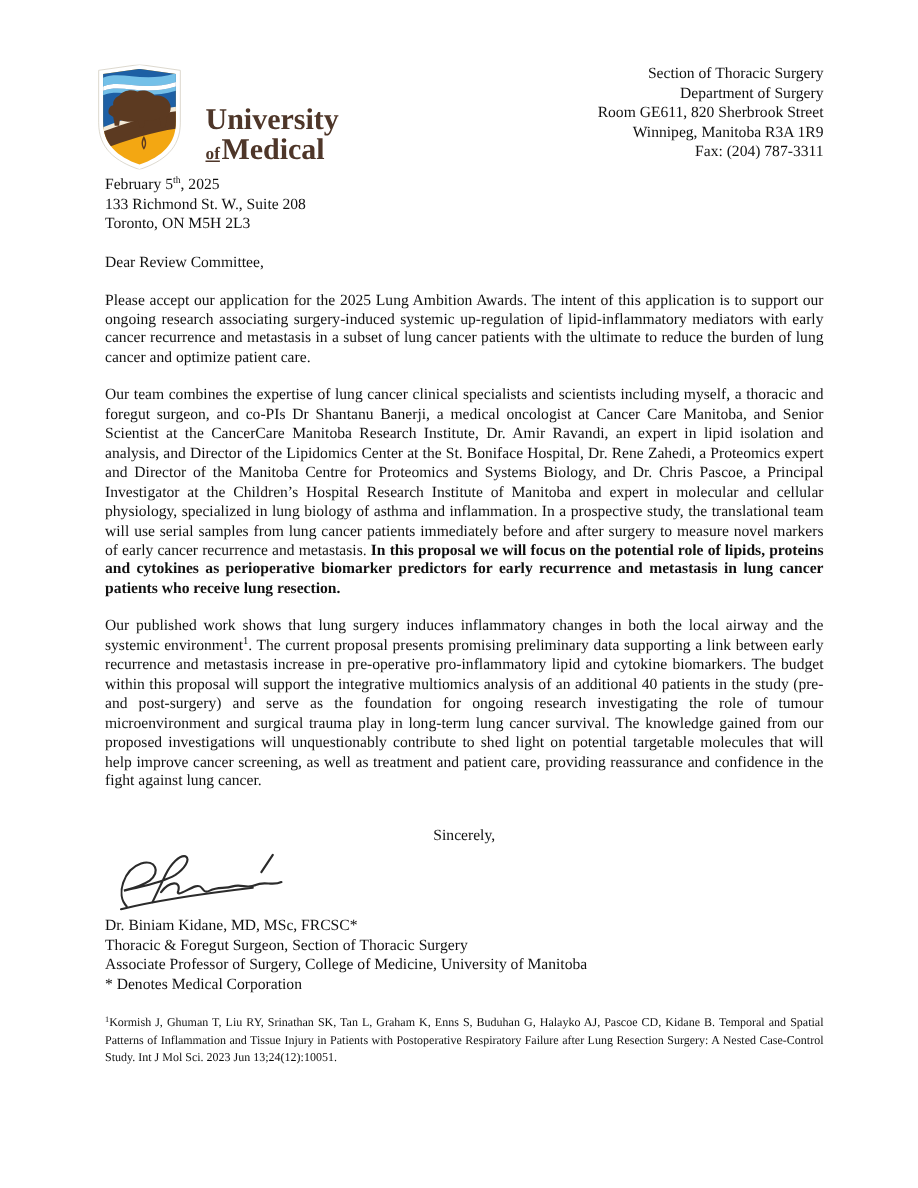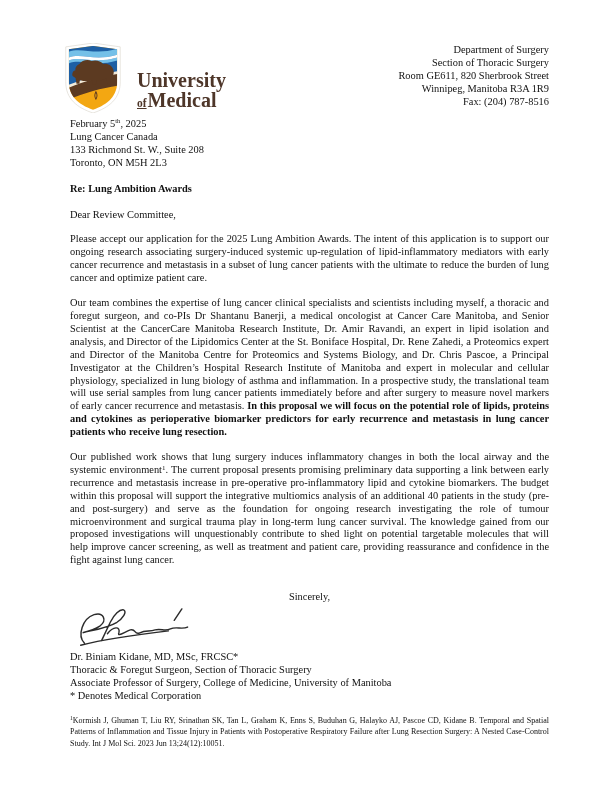--- a/index.html
+++ b/index.html
@@ -79,36 +79,34 @@
                  C13.5,22.5 11.5,25 12,28 Z" fill="var(--um-bison,#5c3a21)"></path>
       </g>
     </svg>
     <div class="wordmark">
       <div class="wm-line1">University</div>
       <div class="wm-line2"><span class="wm-of">of</span><span>Medical</span></div>
     </div>
   </div>
 
   <div class="contact">
+    <div class="line">Section of Thoracic Surgery</div>
     <div class="line">Department of Surgery</div>
-    <div class="line">Section of Thoracic Surgery</div>
     <div class="line">Room GE611, 820 Sherbrook Street</div>
     <div class="line">Winnipeg, Manitoba R3A 1R9</div>
-    <div class="line">Fax: (204) 787-8516</div>
+    <div class="line">Fax: (204) 787-3311</div>
   </div>
 
   <div class="content">
 
     <div class="line"><span>February 5</span><sup class="ord">th</sup><span>, 2025</span></div>
 
-    <div class="line">Lung Cancer Canada</div>
     <div class="line">133 Richmond St. W., Suite 208</div>
     <div class="line">Toronto, ON M5H 2L3</div>
 
-    <div class="line subject">Re: Lung Ambition Awards</div>
 
     <div class="line salutation">Dear Review Committee,</div>
 
     <p class="para">Please accept our application for the 2025 Lung Ambition Awards. The intent of this application is to support our ongoing research associating surgery-induced systemic up-regulation of lipid-inflammatory mediators with early cancer recurrence and metastasis in a subset of lung cancer patients with the ultimate to reduce the burden of lung cancer and optimize patient care.</p>
 
     <p class="para"><span>Our team combines the expertise of lung cancer clinical specialists and scientists including myself, a thoracic and foregut surgeon, and co-PIs Dr Shantanu Banerji, a medical oncologist at Cancer Care Manitoba, and Senior Scientist at the CancerCare Manitoba Research Institute, Dr. Amir Ravandi, an expert in lipid isolation and analysis, and Director of the Lipidomics Center at the St. Boniface Hospital, Dr. Rene Zahedi, a Proteomics expert and Director of the Manitoba Centre for Proteomics and Systems Biology, and Dr. Chris Pascoe, a Principal Investigator at the Children’s Hospital Research Institute of Manitoba and expert in molecular and cellular physiology, specialized in lung biology of asthma and inflammation. In a prospective study, the translational team will use serial samples from lung cancer patients immediately before and after surgery to measure novel markers of early cancer recurrence and metastasis. </span><span class="bold-run">In this proposal we will focus on the potential role of lipids, proteins and cytokines as perioperative biomarker predictors for early recurrence and metastasis in lung cancer patients who receive lung resection.</span></p>
 
     <p class="para"><span>Our published work shows that lung surgery induces inflammatory changes in both the local airway and the systemic environment</span><sup class="ref">1</sup><span>. The current proposal presents promising preliminary data supporting a link between early recurrence and metastasis increase in pre-operative pro-inflammatory lipid and cytokine biomarkers. The budget within this proposal will support the integrative multiomics analysis of an additional 40 patients in the study (pre- and post-surgery) and serve as the foundation for ongoing research investigating the role of tumour microenvironment and surgical trauma play in long-term lung cancer survival. The knowledge gained from our proposed investigations will unquestionably contribute to shed light on potential targetable molecules that will help improve cancer screening, as well as treatment and patient care, providing reassurance and confidence in the fight against lung cancer.</span></p>
 
     <div class="line closing">Sincerely,</div>

